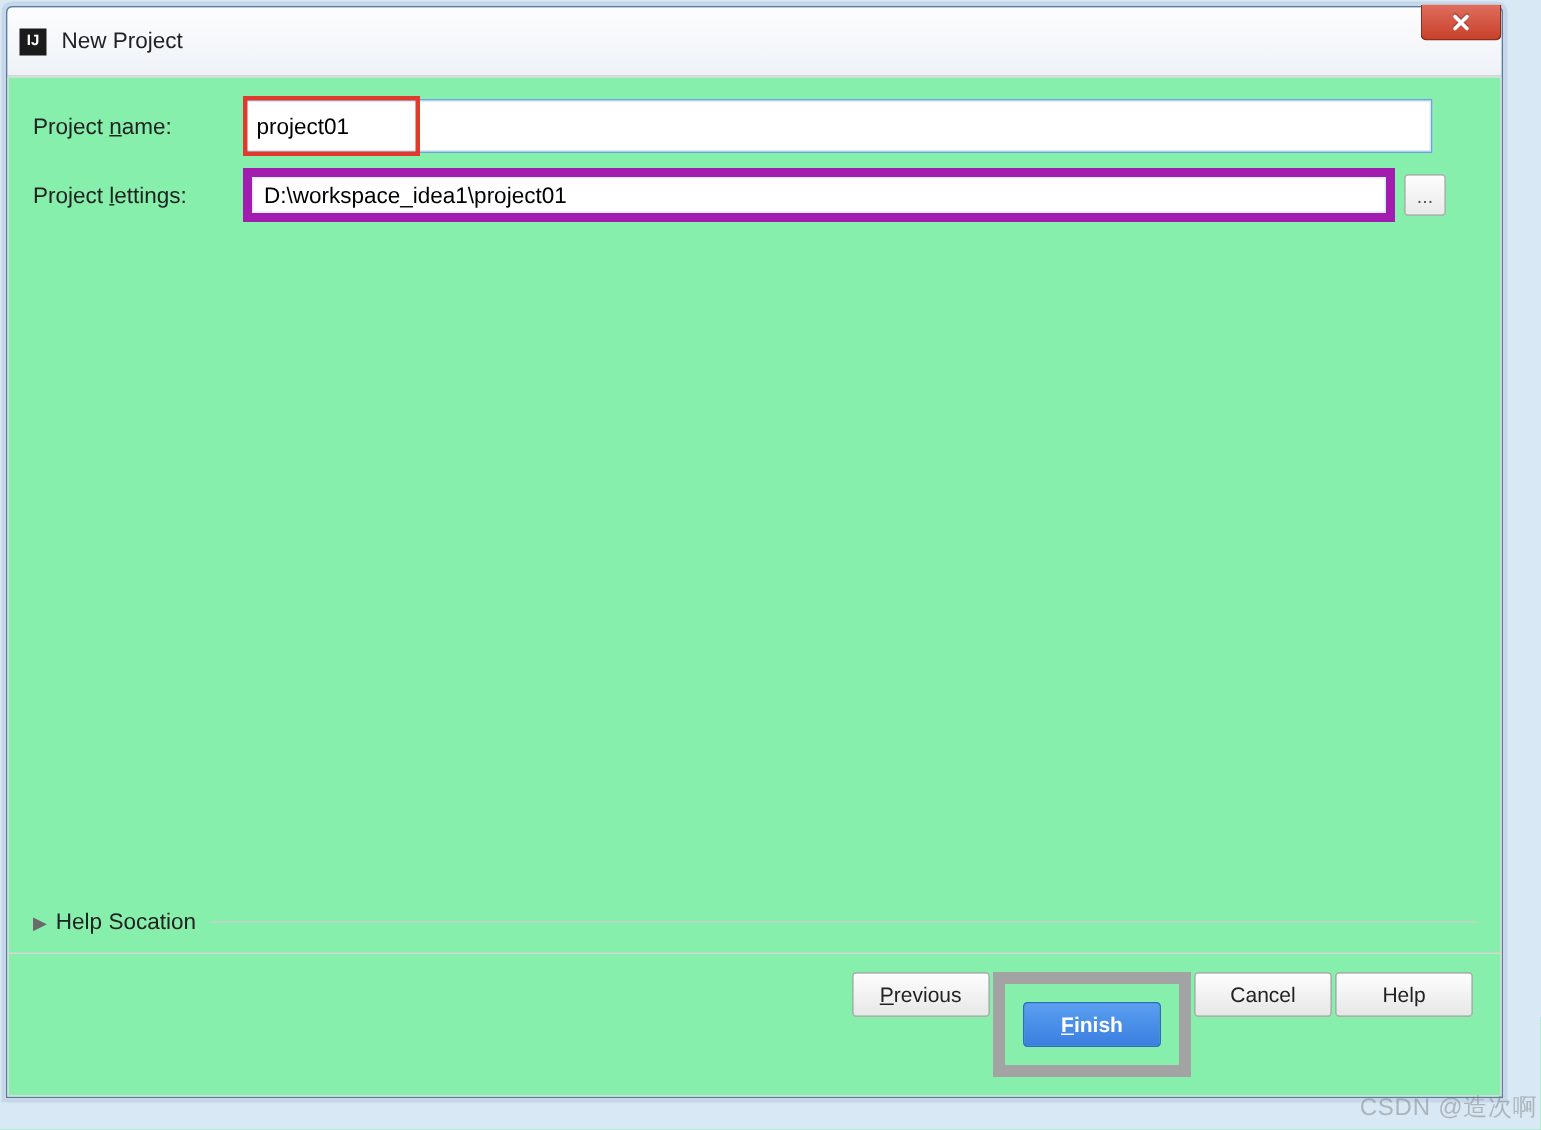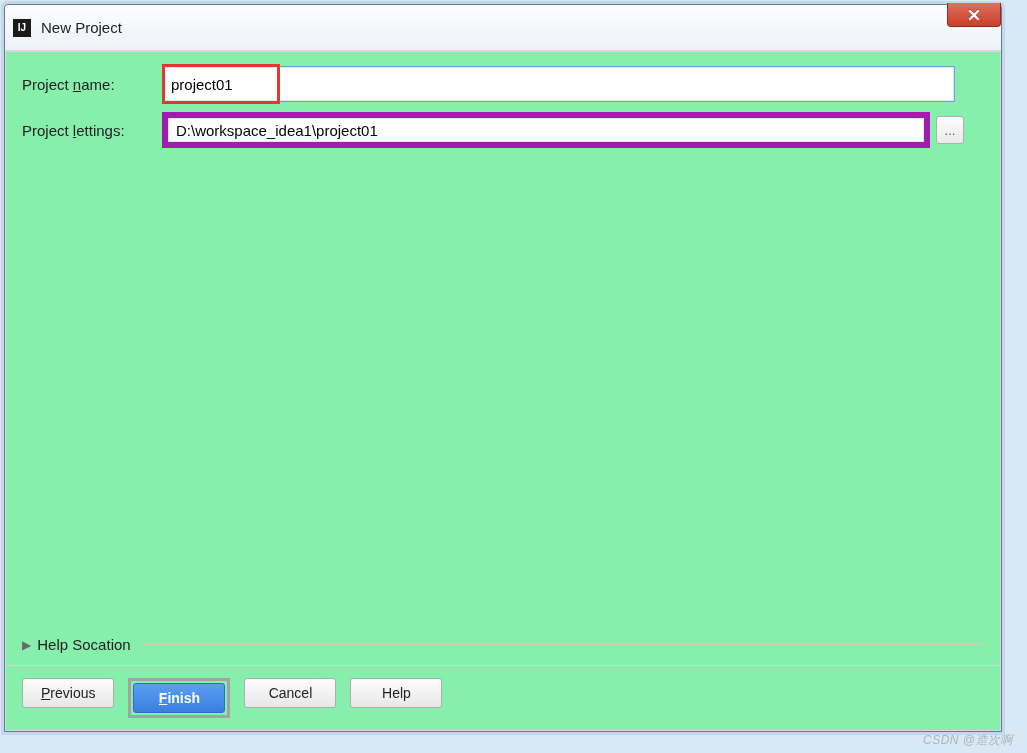--- a/index.html
+++ b/index.html
@@ -134,21 +134,22 @@
     }
     .more-line {
       flex: 1;
       height: 1px;
       background: #cdcdcd;
       margin-left: 10px;
     }
     .divider { height: 1px; background: #d6d6d6; margin: 6px -16px 12px -16px; }
     .button-row {
       display: flex;
-      gap: 14px;
+      justify-content: flex-end;
+      gap: 2px;
       padding-right: 2px;
     }
     .btn {
       min-width: 92px;
       height: 30px;
       padding: 0 18px;
       border-radius: 3px;
       border: 1px solid #adadad;
       background: linear-gradient(#fdfdfd,#e7e7e7);
       font-size: 14px;
@@ -157,31 +158,30 @@
       font-family: inherit;
     }
     .btn .mnemonic { text-decoration: underline; }
     .btn-primary {
       background: linear-gradient(#5a9ff0,#3a7fe0);
       border: 1px solid #2e6bc8;
       color: #fff;
       font-weight: bold;
     }
     .finish-wrap {
-      border: 3px solid #a3a3a3;
-      padding: 2px;
+      border: 8px solid #a3a3a3;
+      padding: 12px;
       display: inline-block;
     }
     .watermark {
       position: absolute;
-      right: 14px; bottom: 4px;
-      font-size: 12px;
+      right: 2px; bottom: 4px;
+      font-size: 16px;
       color: rgba(120,120,120,0.45);
       letter-spacing: 0.5px;
-      font-style: italic;
     }
   </style>
 </head>
 <body>
 
 <div class="window">
   <div class="titlebar">
     <div class="app-icon">IJ</div>
     <div class="title-text">New Project</div>
     <div class="close-btn">

